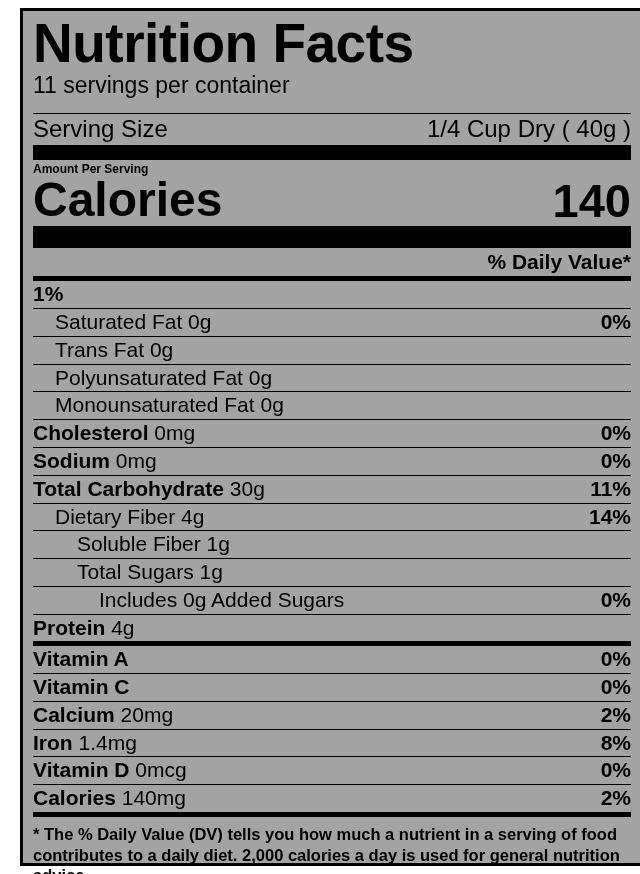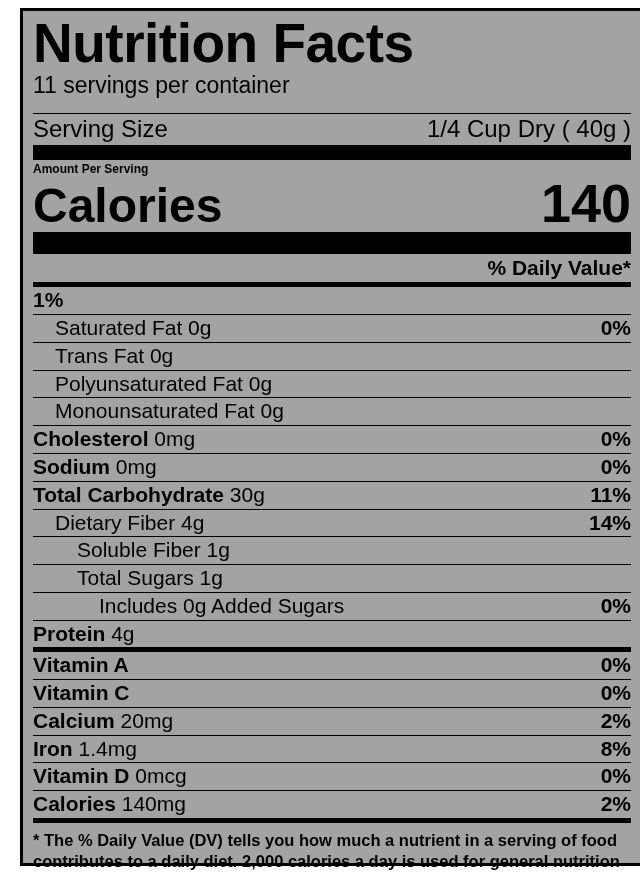--- a/index.html
+++ b/index.html
@@ -68,21 +68,21 @@
     justify-content: space-between;
     align-items: flex-end;
     padding-bottom: 2px;
   }
   .calories-label {
     font-size: 48px;
     font-weight: bold;
     line-height: 1.0;
   }
   .calories-value {
-    font-size: 54px;
+    font-size: 47px;
     font-weight: bold;
     line-height: 1.0;
   }
   .dv-header {
     text-align: right;
     font-size: 21px;
     font-weight: bold;
     padding: 2px 0 2px 0;
   }
   .nutrient-name { white-space: nowrap; }

